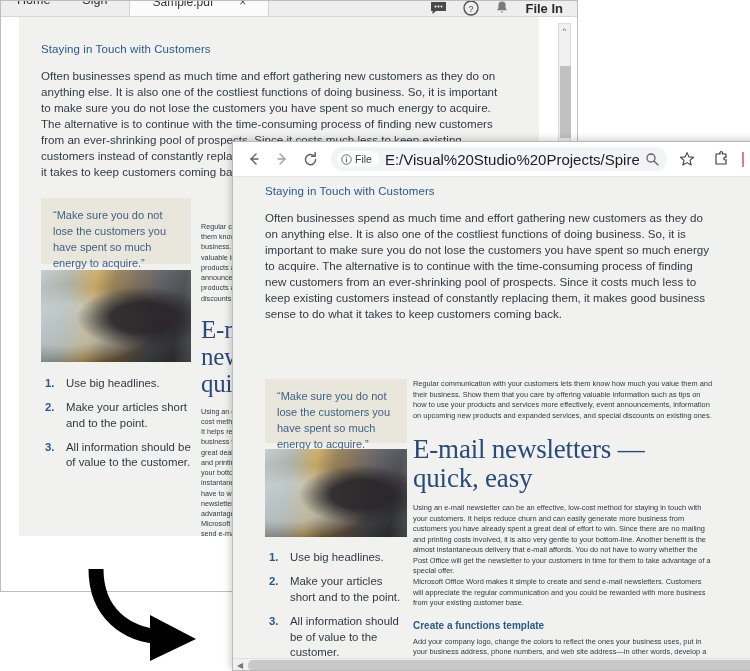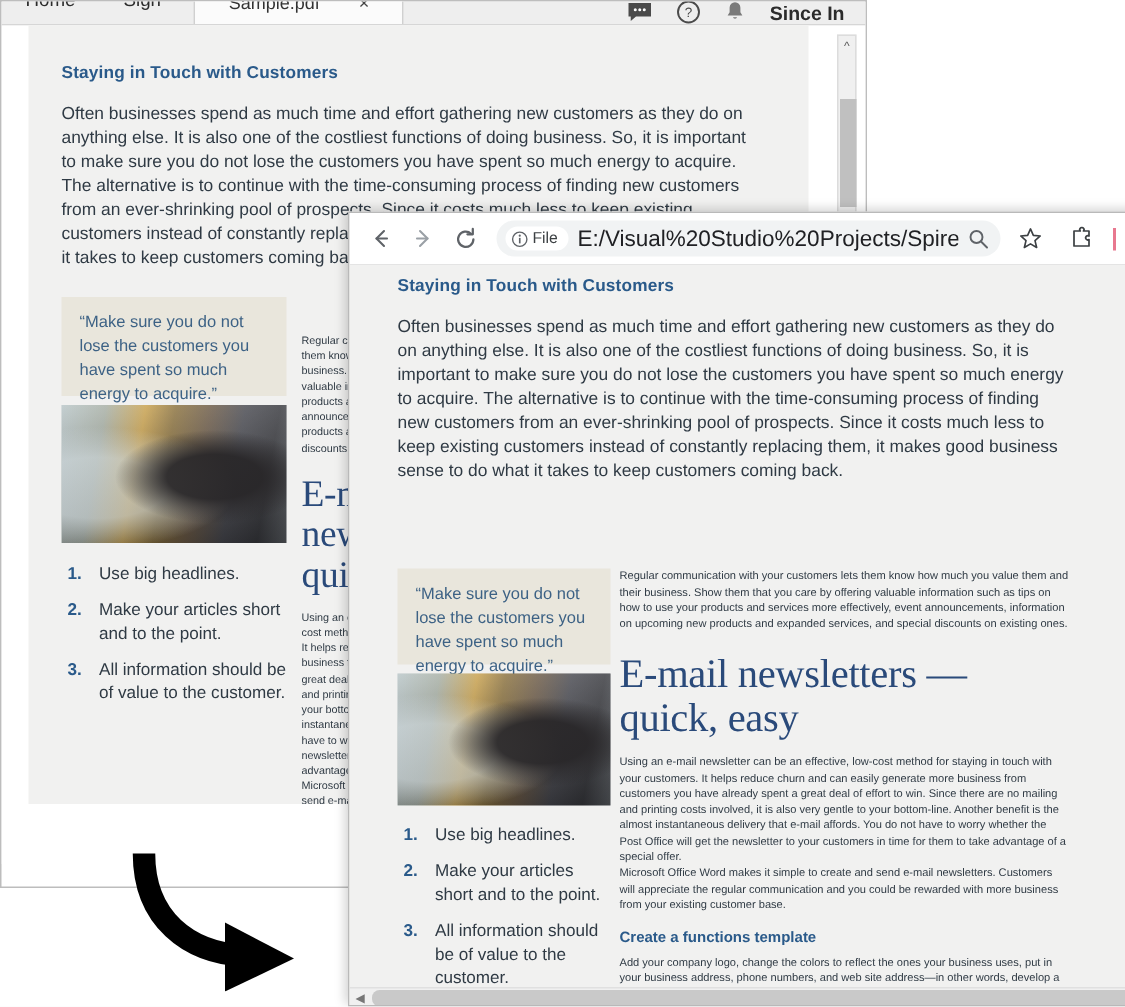--- a/index.html
+++ b/index.html
@@ -69,21 +69,21 @@
     height: 13px; display:flex; align-items:center; justify-content:center;
     font-size: 8px; color:#555;
   }
   .acro-vscroll .thumb {
     position:absolute; left:1px; top: 42px; width: 11px; height: 72px;
     background: #c0c0c0;
   }
 
   
   .pdf-h-blue {
-    color: #2a5a8a; font-size: 11.5px; font-weight: bold; letter-spacing: .1px;
+    color: #2a5a8a; font-size: 11.5px; font-weight: normal; letter-spacing: .1px;
   }
   .pdf-body {
     color: #2f3a44; font-size: 11.6px; line-height: 1.38;
   }
   .quote-box {
     background: #e9e6dc; padding: 10px 12px;
     color: #3d6285; font-size: 11px; line-height: 1.45;
   }
   .photo {
     background: linear-gradient(100deg,#b9c6c8 0%, #a8b0a6 18%, #c9a24f 34%, #8c7340 46%, #6d5c49 60%, #4a4b52 74%, #3a3b40 88%, #5d6166 100%);
@@ -198,21 +198,21 @@
               <circle cx="8" cy="8" r="7" fill="none" stroke="#4a4a4a" stroke-width="1.3"></circle>
               <text x="8" y="11.5" font-size="9" font-family="Liberation Sans, sans-serif" fill="#4a4a4a" text-anchor="middle">?</text>
             </svg>
         </span>
         <span class="icon-btn">
           <svg width="14" height="16" viewBox="0 0 14 16">
               <path d="M7 1.5a3.6 3.6 0 0 0-3.6 3.6v3l-1.3 2.2h9.8L10.6 8.1v-3A3.6 3.6 0 0 0 7 1.5z" fill="#7a7a7a"></path>
               <path d="M5.6 11.5a1.5 1.5 0 0 0 2.8 0z" fill="#7a7a7a"></path>
             </svg>
         </span>
-        <span class="signin">Since In</span>
+        <span class="signin">File In</span>
       </div>
     </div>
 
     <div class="acro-body">
       <div class="acro-page">
 
         <div class="acro-col-left">
           <div class="pdf-h-blue" style="width:470px;">Staying in Touch with Customers</div>
           <div class="pdf-body" style="width:468px; margin-top:13px;">Often businesses spend as much time and effort gathering new customers as they do on anything else. It is also one of the costliest functions of doing business. So, it is important to make sure you do not lose the customers you have spent so much energy to acquire. The alternative is to continue with the time-consuming process of finding new customers from an ever-shrinking pool of prospects. Since it costs much less to keep existing customers instead of constantly replacing them, it makes good business sense to do what it takes to keep customers coming back.</div>
 

